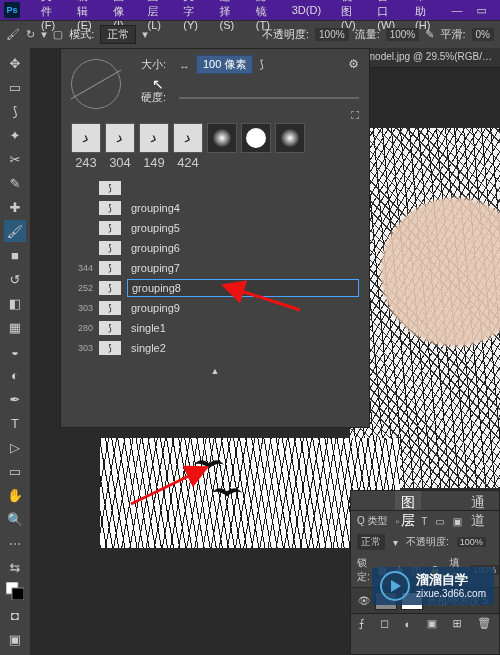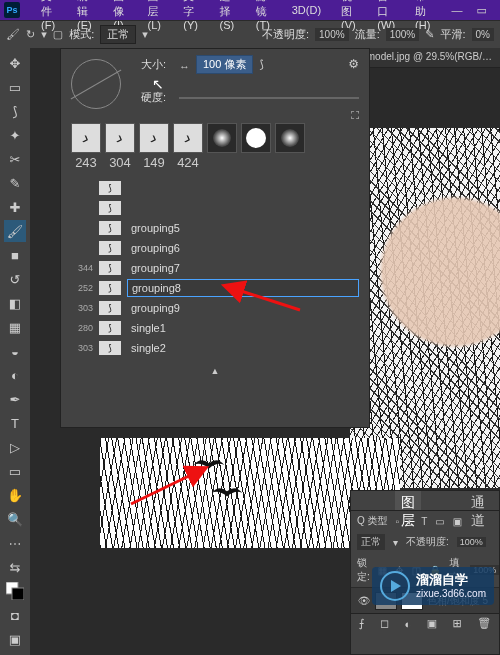--- a/index.html
+++ b/index.html
@@ -247,20 +247,21 @@
       </div>
 
       <div class="group-list">
       <div class="group-item">
             <span class="num-col"></span>
             <span class="thumb-col">⟆</span>
           </div>
           <div class="group-item">
             <span class="num-col"></span>
             <span class="thumb-col">⟆</span>
+            <span class="name-col">grouping4</span>
           </div>
           <div class="group-item">
             <span class="num-col"></span>
             <span class="thumb-col">⟆</span>
             <span class="name-col">grouping5</span>
           </div>
           <div class="group-item">
             <span class="num-col"></span>
             <span class="thumb-col">⟆</span>
             <span class="name-col">grouping6</span>

